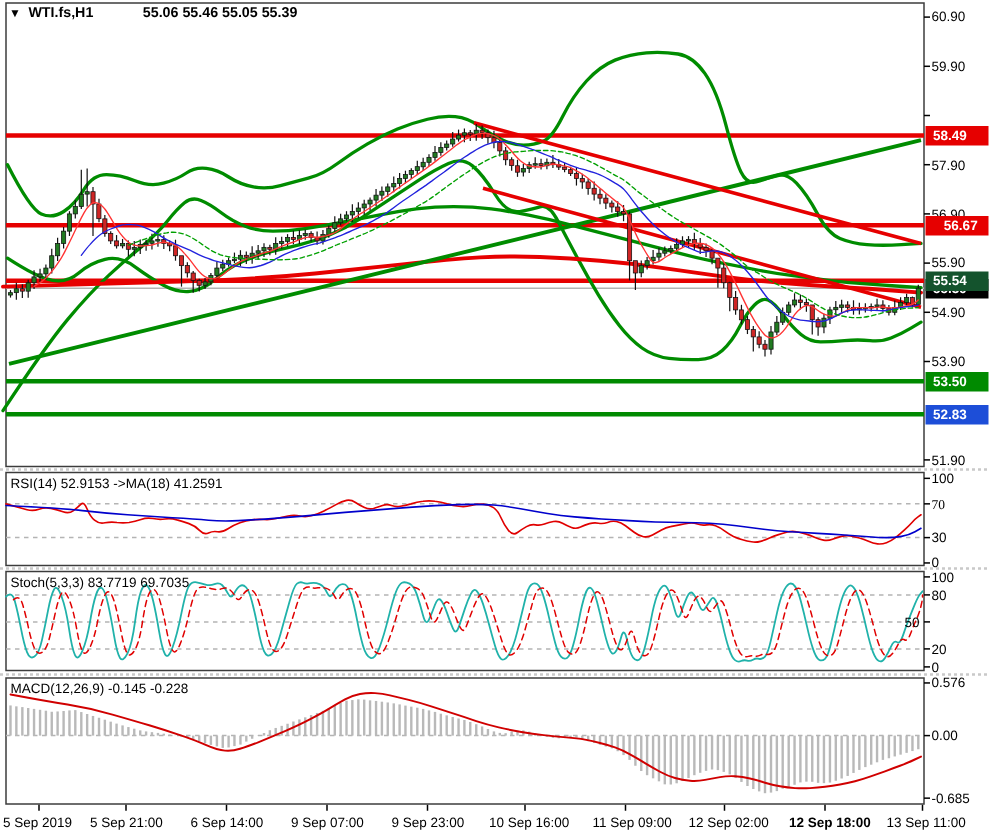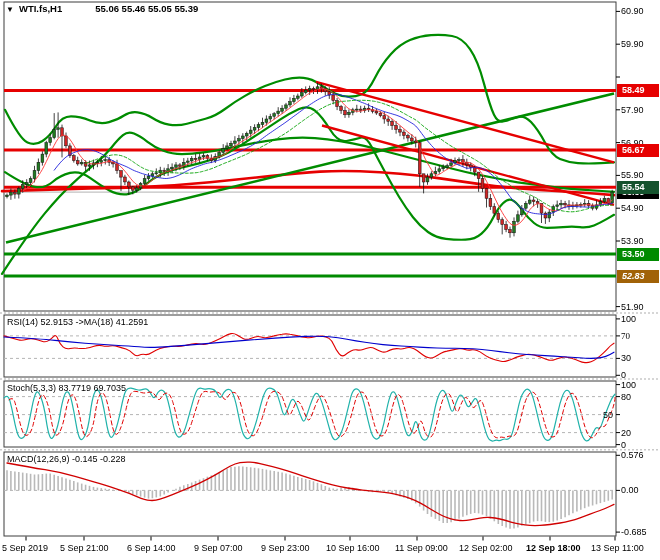--- a/index.html
+++ b/index.html
@@ -587,18 +587,18 @@
       <div class="lbl" style="left: 127px; top: 543px;">6 Sep 14:00</div>
       <div class="lbl" style="left: 194px; top: 543px;">9 Sep 07:00</div>
       <div class="lbl" style="left: 261px; top: 543px;">9 Sep 23:00</div>
       <div class="lbl" style="left: 326px; top: 543px;">10 Sep 16:00</div>
       <div class="lbl" style="left: 395px; top: 543px;">11 Sep 09:00</div>
       <div class="lbl" style="left: 459px; top: 543px;">12 Sep 02:00</div>
       <div class="lbl" style="left: 526px; top: 543px; font-weight: bold;">12 Sep 18:00</div>
       <div class="lbl" style="left: 591px; top: 543px;">13 Sep 11:00</div>
       <div class="badge current" style="left: 617px; top: 185.628px; background: rgb(0, 0, 0);">55.39</div>
       <div class="badge" style="left: 617px; top: 83.948px; background: rgb(230, 0, 0);">58.49</div>
-      <div class="badge" style="left: 617px; top: 143.644px; background: rgb(230, 0, 0);">56.67</div>
+      <div class="badge" style="left: 617px; top: 143.644px; background: rgb(230, 0, 0); text-align: center;">56.67</div>
       <div class="badge" style="left: 617px; top: 180.708px; background: #14532d;">55.54</div>
       <div class="badge" style="left: 617px; top: 247.62px; background: rgb(0, 138, 0);">53.50</div>
-      <div class="badge" style="left: 617px; top: 269.596px; background: #a16207; font-style: italic;">52.83</div>
+      <div class="badge" style="left: 617px; top: 269.596px; background: #1d4ed8;">52.83</div>
     </div>
 </div>
 
 </body></html>

